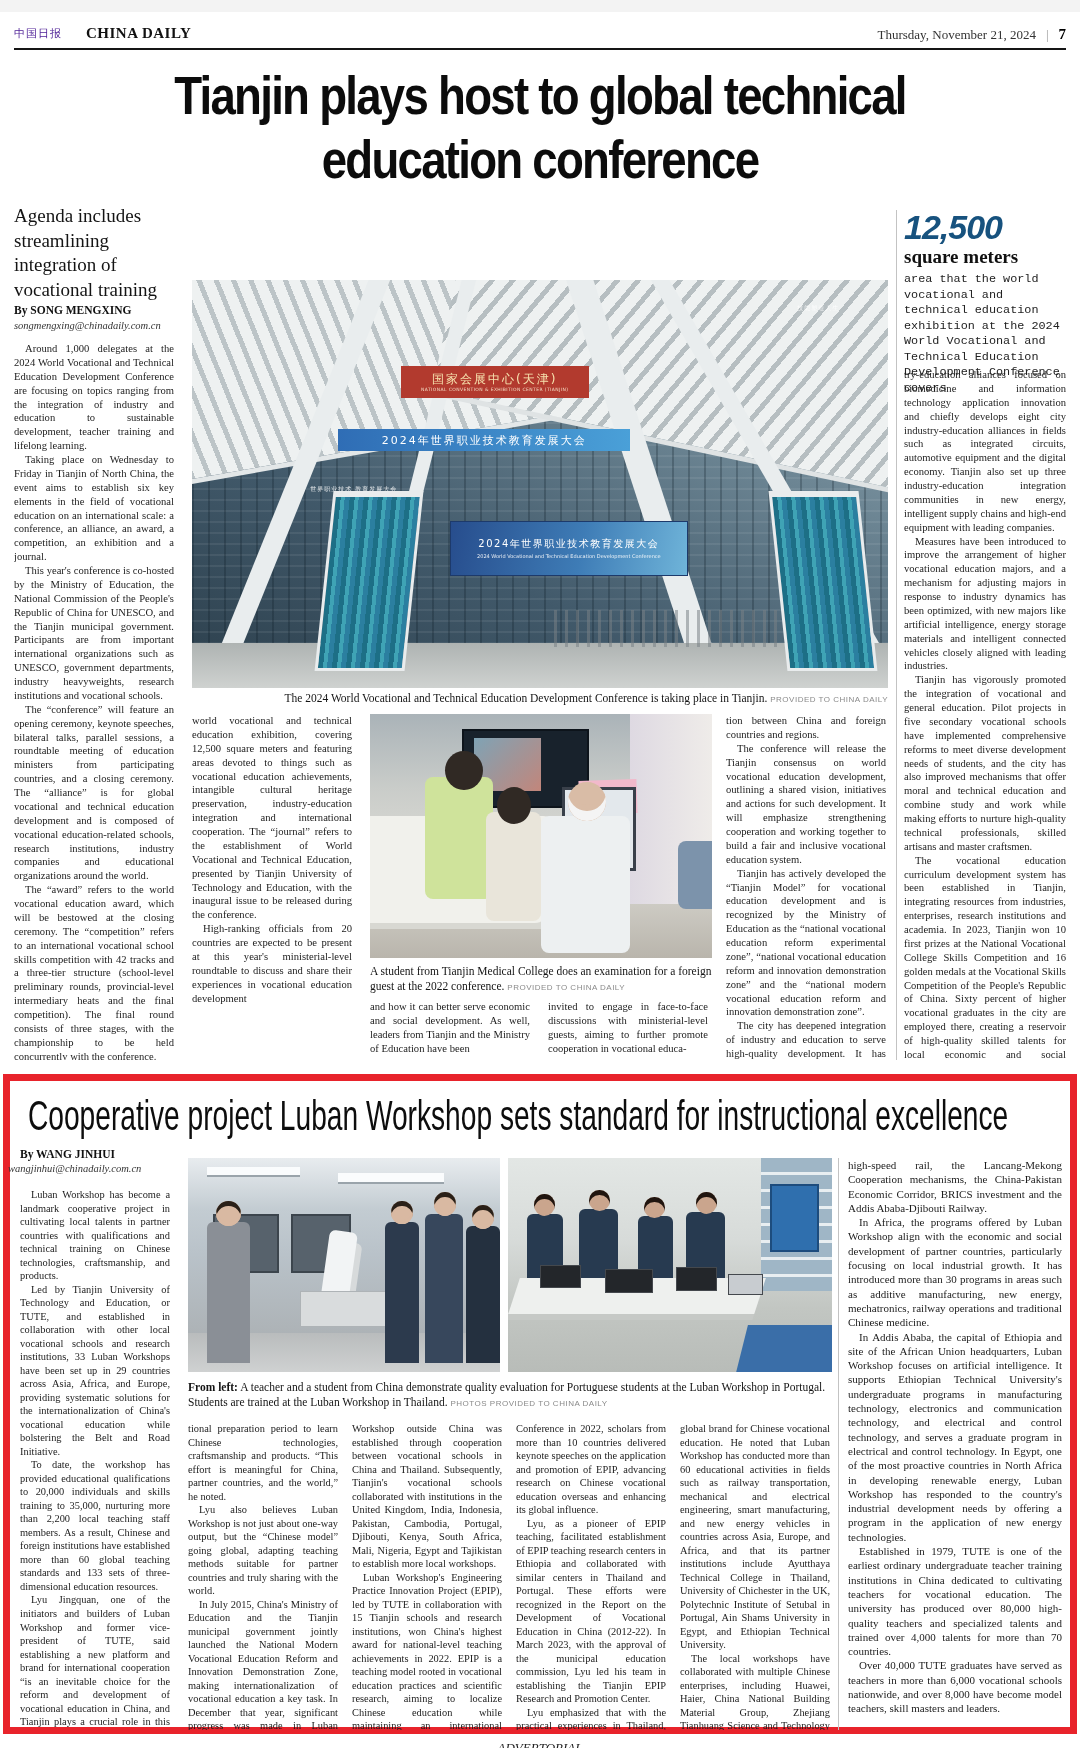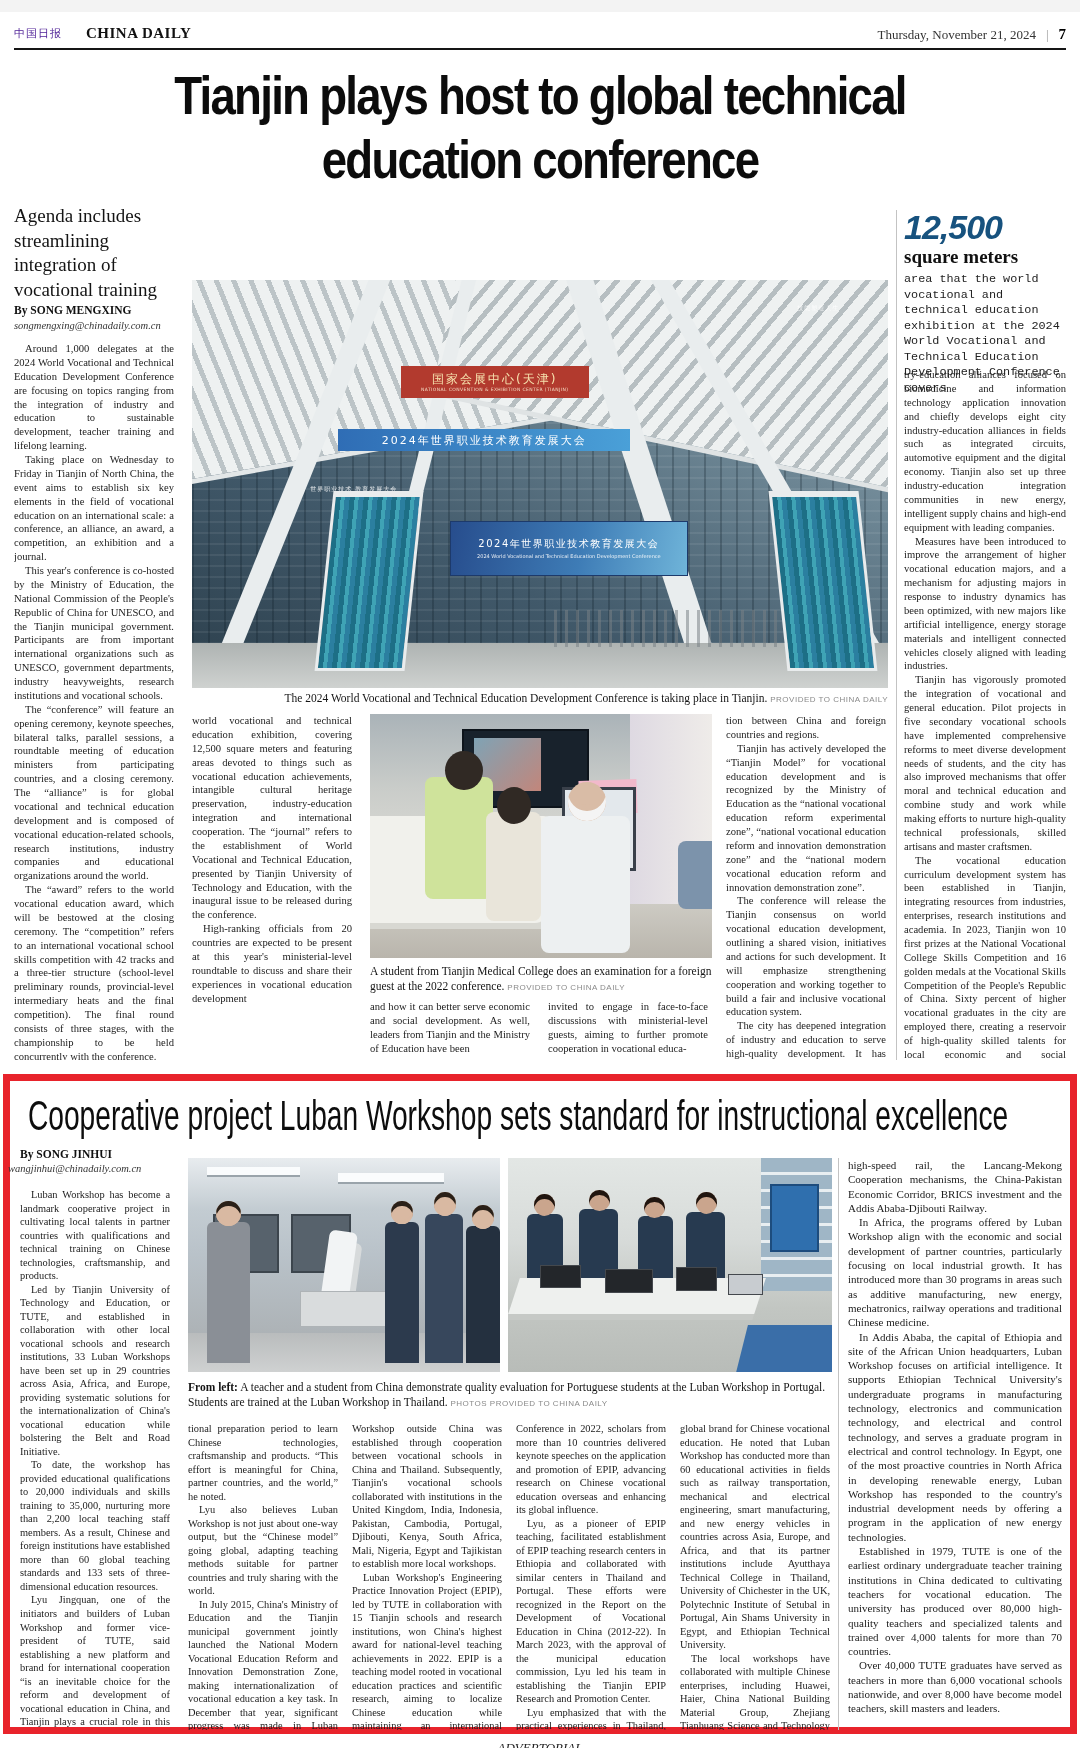--- a/index.html
+++ b/index.html
@@ -246,35 +246,35 @@
   </div>
 
   <div class="bodycol fs1" style="left:370px;top:1000px;width:160px;height:60px;">
     <p class="cont">and how it can better serve economic and social development. As well, leaders from Tianjin and the Ministry of Education have been</p>
   </div>
   <div class="bodycol fs1" style="left:548px;top:1000px;width:160px;height:60px;">
     <p class="cont">invited to engage in face-to-face discussions with ministerial-level guests, aiming to further promote cooperation in vocational educa-</p>
   </div>
   <div class="bodycol fs1" style="left:726px;top:714px;width:160px;height:346px;">
     <p class="cont">tion between China and foreign countries and regions.</p>
+    <p>The conference will release the Tianjin consensus on world vocational education development, outlining a shared vision, initiatives and actions for such development. It will emphasize strengthening cooperation and working together to build a fair and inclusive vocational education system.</p>
     <p>Tianjin has actively developed the “Tianjin Model” for vocational education development and is recognized by the Ministry of Education as the “national vocational education reform experimental zone”, “national vocational education reform and innovation demonstration zone” and the “national modern vocational education reform and innovation demonstration zone”.</p>
-    <p>The conference will release the Tianjin consensus on world vocational education development, outlining a shared vision, initiatives and actions for such development. It will emphasize strengthening cooperation and working together to build a fair and inclusive vocational education system.</p>
     <p>The city has deepened integration of industry and education to serve high-quality development. It has established two large indus-</p>
   </div>
   <div class="bodycol fs1" style="left:904px;top:368px;width:162px;height:692px;">
     <p class="cont">try-education alliances focused on biomedicine and information technology application innovation and chiefly develops eight city industry-education alliances in fields such as integrated circuits, automotive equipment and the digital economy. Tianjin also set up three industry-education integration communities in new energy, intelligent supply chains and high-end equipment with leading companies.</p>
     <p>Measures have been introduced to improve the arrangement of higher vocational education majors, and a mechanism for adjusting majors in response to industry dynamics has been optimized, with new majors like artificial intelligence, energy storage materials and intelligent connected vehicles closely aligned with leading industries.</p>
     <p>Tianjin has vigorously promoted the integration of vocational and general education. Pilot projects in five secondary vocational schools have implemented comprehensive reforms to meet diverse development needs of students, and the city has also improved mechanisms that offer moral and technical education and combine study and work while making efforts to nurture high-quality technical professionals, skilled artisans and master craftsmen.</p>
     <p>The vocational education curriculum development system has been established in Tianjin, integrating resources from industries, enterprises, research institutions and academia. In 2023, Tianjin won 10 first prizes at the National Vocational College Skills Competition and 16 golden medals at the Vocational Skills Competition of the People's Republic of China. Sixty percent of higher vocational graduates in the city are employed there, creating a reservoir of high-quality skilled talents for local economic and social development.</p>
   </div>
 
   <div class="a2-box"></div>
   <div class="a2-headline">Cooperative project Luban Workshop sets standard for instructional excellence</div>
 
-  <div class="byline" style="left:20px;top:1148px;">By SONG JINHUI</div>
+  <div class="byline" style="left:20px;top:1148px;">By WANG JINHUI</div>
   <div class="byline-email" style="left:8px;top:1163px;">wangjinhui@chinadaily.com.cn</div>
 
   <div class="bodycol fs2" style="left:20px;top:1188px;width:150px;height:540px;">
     <p>Luban Workshop has become a landmark cooperative project in cultivating local talents in partner countries with qualifications and technical training on Chinese technologies, craftsmanship, and products.</p>
     <p>Led by Tianjin University of Technology and Education, or TUTE, and established in collaboration with other local vocational schools and research institutions, 33 Luban Workshops have been set up in 29 countries across Asia, Africa, and Europe, providing systematic solutions for the internationalization of China's vocational education while bolstering the Belt and Road Initiative.</p>
     <p>To date, the workshop has provided educational qualifications to 20,000 individuals and skills training to 35,000, nurturing more than 2,200 local teaching staff members. As a result, Chinese and foreign institutions have established more than 60 global teaching standards and 133 sets of three-dimensional education resources.</p>
     <p>Lyu Jingquan, one of the initiators and builders of Luban Workshop and former vice-president of TUTE, said establishing a new platform and brand for international cooperation “is an inevitable choice for the reform and development of vocational education in China, and Tianjin plays a crucial role in this endeavor.”</p>
 
   </div>
 

